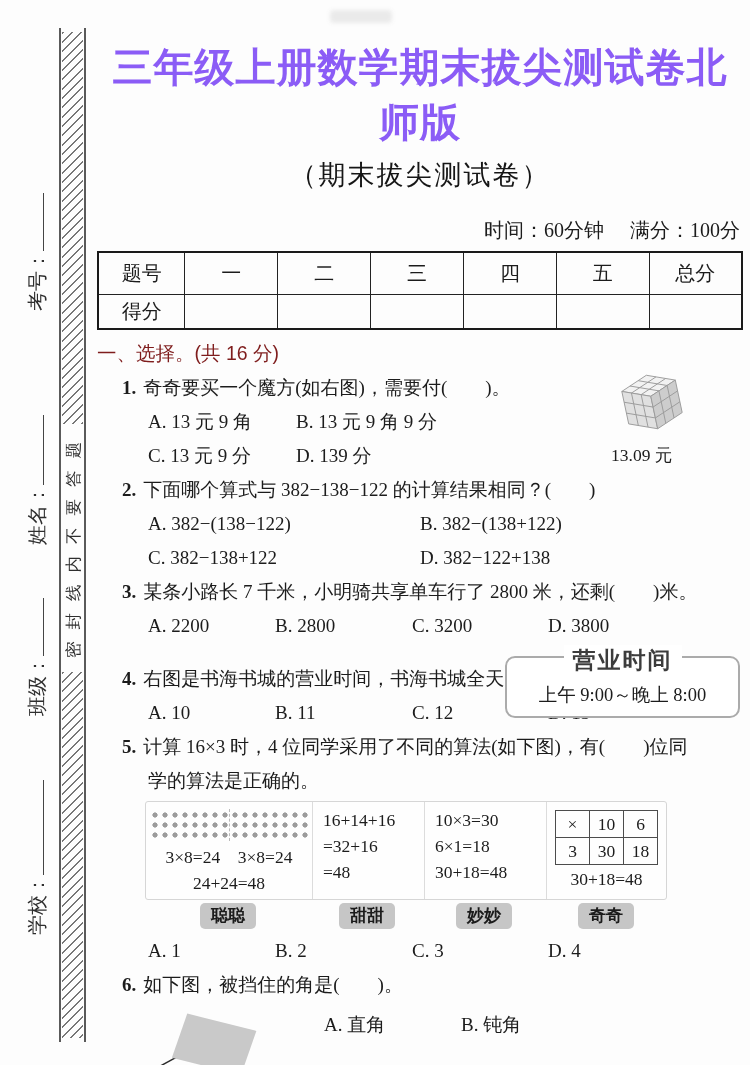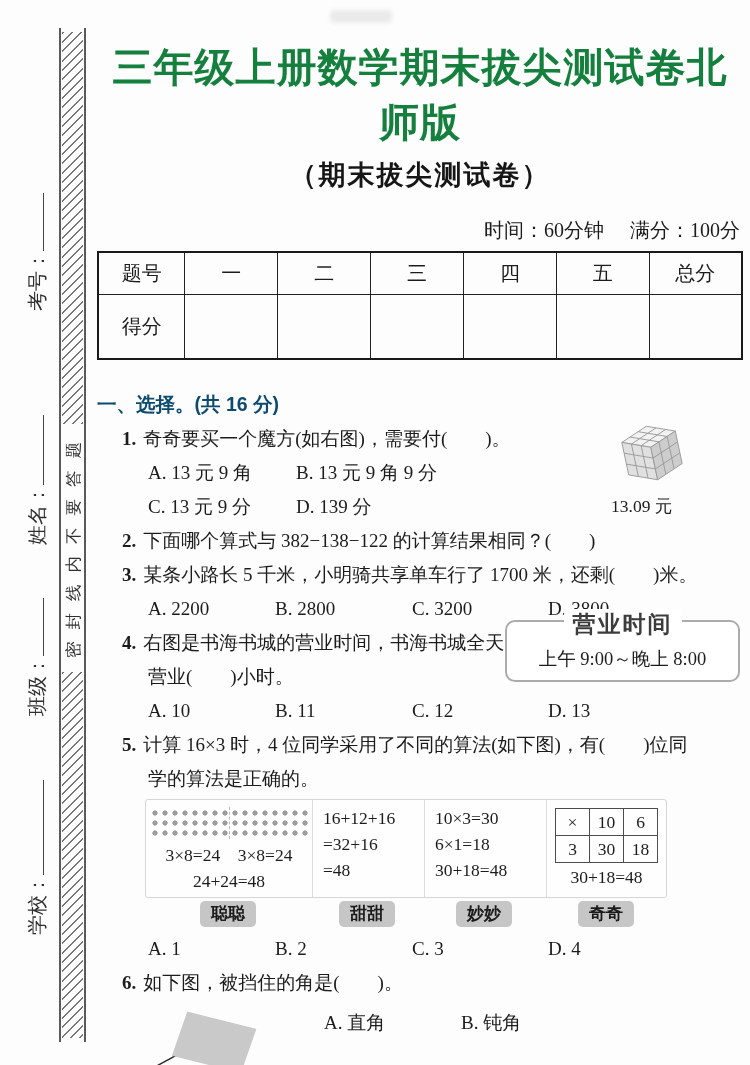--- a/index.html
+++ b/index.html
@@ -35,55 +35,55 @@
   }
   .seal-field .blank { display:inline-block; border-bottom:1.5px solid #444; }
   .f-kaohao { top:311px; } .f-kaohao .blank { width:58px; }
   .f-xingming { top:545px; } .f-xingming .blank { width:70px; }
   .f-banji { top:716px; } .f-banji .blank { width:58px; }
   .f-xuexiao { top:935px; } .f-xuexiao .blank { width:95px; }
   .scan-artifact { position:absolute; left:330px; top:10px; width:62px; height:13px;
     background:rgba(70,70,70,.10); filter:blur(2px); border-radius:4px; }
   
   .content { position:absolute; left:97px; top:0; width:646px; }
-  .title { margin-top:40px; text-align:center; font-size:40px; font-weight:bold; letter-spacing:1px; color:#15803d; }
-  .subtitle { margin-top:7px; text-align:center; font-size:27px; font-weight:700; letter-spacing:2px;
+  .title { margin-top:40px; text-align:center; font-size:40px; font-weight:bold; letter-spacing:1px; color:#8b5cf6; }
+  .subtitle { margin-top:7px; text-align:center; font-size:27px; font-weight:400; letter-spacing:2px;
     font-family:"Liberation Sans","DejaVu Sans",sans-serif; color:#161616; }
   .meta { margin-top:24px; text-align:right; font-size:20px; padding-right:3px; }
   .meta .sep { display:inline-block; width:26px; }
   table.score { width:100%; margin-top:7px; border-collapse:collapse; table-layout:fixed; }
   table.score td {
     border:1.5px solid #222; text-align:center; font-size:20px; height:42px;
   }
   table.score { border:2.5px solid #1a1a1a;padding-left:9px; }
-  table.score tr.row2 td { height:65px; }
+  table.score tr.row2 td { height:35px; }
   table.score td.c0 { width:13.5%; }
-  .section-heading { margin-top:31px; font-size:19.5px; font-weight:bold;
-    font-family:"Liberation Sans","DejaVu Sans",sans-serif; color:#0c4a6e; }
+  .section-heading { margin-top:10px; font-size:19.5px; font-weight:normal;
+    font-family:"Liberation Sans","DejaVu Sans",sans-serif; color:#7f1d1d; }
   
   .question { position:relative; font-size:19px; }
   .q-line { margin-left:25px; line-height:34px; }
   .q-line2 { margin-left:51px; line-height:34px; }
   .qnum { font-weight:bold; margin-right:7px; }
   .opts { margin-left:51px; display:grid; line-height:34px; }
   .grid-q1 { grid-template-columns:148px auto; width:390px; }
   .grid-q2 { grid-template-columns:272px auto; width:540px; }
   .grid-4  { grid-template-columns:127px 137px 136px auto; width:560px; }
   .grid-q6 { grid-template-columns:137px auto; align-content:start; }
   
   .cube-fig { position:absolute; right:42px; top:-4px; width:90px; text-align:left; }
   .cube-price { font-size:17.5px; margin-top:1px; }
   
   .hours-box { position:absolute; right:3px; top:-6px; width:235px; height:62px;
     border:2px solid #ababab; border-radius:10px; background:#fff; }
   .hours-title { position:absolute; top:-13px; left:50%; transform:translateX(-50%);
     background:#fff; padding:0 9px; font-size:23px; font-weight:bold; letter-spacing:2px;
     font-family:"Liberation Sans","DejaVu Sans",sans-serif; color:#3c3c3c; white-space:nowrap; }
   .hours-text { text-align:center; margin-top:22px; font-size:18.5px; line-height:30px; }
-  .q4-stem { width:410px; }
+  .q4-stem { width:410px;margin-top:19px; }
   
   .methods { margin-left:48px; margin-top:3px; width:522px; display:flex;
     border:1px solid #d6d6d6; border-radius:3px; background:#fefefe; }
   .panel { padding:5px 4px 3px 4px; font-size:17.5px; line-height:26px; }
   .panel + .panel { border-left:1px solid #dcdcdc; }
   .panel.p1 { width:166px; text-align:center; }
   .panel.p2 { width:112px; text-align:left; padding-left:10px; }
   .panel.p3 { width:122px; text-align:left; padding-left:10px; }
   .panel.p4 { width:120px; text-align:center; }
   .dots { display:flex; justify-content:center; align-items:center; margin:2px 0 3px 0; }
@@ -183,35 +183,40 @@
           <line x1="42" y1="39.3" x2="70" y2="28.3"></line>
             <line x1="42" y1="50.7" x2="70" y2="39.7"></line>
         </g>
       </svg>
       <div class="cube-price">13.09 元</div>
     </div>
   </div>
 
   <div class="question">
     <div class="q-line"><span class="qnum">2.</span><span>下面哪个算式与 382−138−122 的计算结果相同？(　　)</span></div>
-  </div>
-
-  <div class="question">
-    <div class="q-line"><span class="qnum">3.</span><span>某条小路长 5 千米，小明骑共享单车行了 1700 米，还剩(　　)米。</span></div>
+    <div class="opts grid-q2">
+      <span>A. 382−(138−122)</span>
+      <span>B. 382−(138+122)</span>
+      <span>C. 382−138+122</span>
+      <span>D. 382−122+138</span>
+    </div>
+  </div>
+
+  <div class="question">
+    <div class="q-line"><span class="qnum">3.</span><span>某条小路长 7 千米，小明骑共享单车行了 2800 米，还剩(　　)米。</span></div>
     <div class="opts grid-4">
       <span>A. 2200</span>
       <span>B. 2800</span>
       <span>C. 3200</span>
       <span>D. 3800</span>
     </div>
   </div>
 
   <div class="question">
     <div class="q-line q4-stem"><span class="qnum">4.</span><span>右图是书海书城的营业时间，书海书城全天</span></div>
-    <div class="q-line2 q4-stem">营业(　　)小时。</div>
     <div class="hours-box">
       <span class="hours-title">营业时间</span>
       <div class="hours-text">上午 9:00～晚上 8:00</div>
     </div>
     <div class="opts grid-4">
       <span>A. 10</span>
       <span>B. 11</span>
       <span>C. 12</span>
       <span>D. 13</span>
     </div>
@@ -225,21 +230,21 @@
       <div class="panel p1">
         <div class="dots">
           <div class="dotblock"></div>
           <div class="vdash"></div>
           <div class="dotblock"></div>
         </div>
         <div>3×8=24　3×8=24</div>
         <div>24+24=48</div>
       </div>
       <div class="panel p2">
-        <div>16+12+16</div>
+        <div>16+14+16</div>
         <div>=32+16</div>
         <div>=48</div>
       </div>
       <div class="panel p3">
         <div>10×3=30</div>
         <div>6×1=18</div>
         <div>30+18=48</div>
       </div>
       <div class="panel p4">
         <table class="mini">

